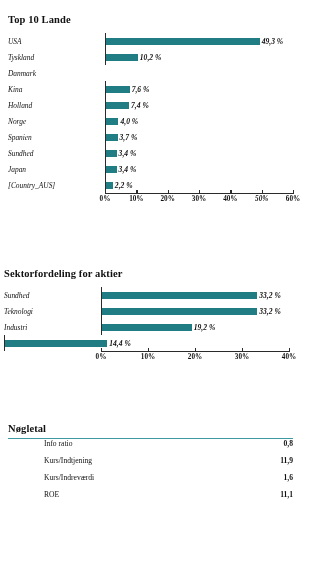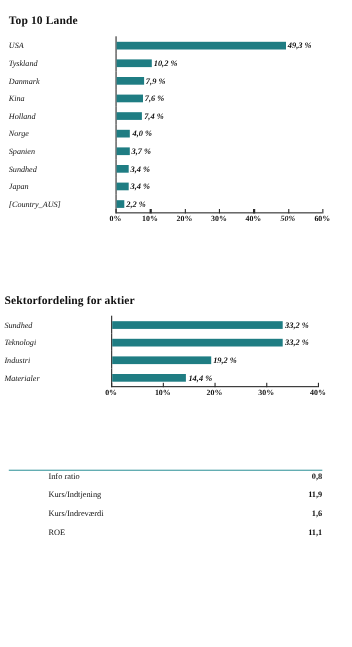--- a/index.html
+++ b/index.html
@@ -171,24 +171,20 @@
           </div>
           <div class="bar-row">
             <div class="bar-label">Tyskland</div>
             <div class="bar-track">
               <div class="bar-fill" style="width: 17%; background: rgb(31, 125, 131);"></div>
               <span class="bar-value">10,2 %</span>
             </div>
           </div>
           <div class="bar-row">
             <div class="bar-label">Danmark</div>
-            <div class="bar-track">
-              <div class="bar-fill" style="width: 13.1667%; background: rgb(31, 125, 131);"></div>
-              <span class="bar-value">7,9 %</span>
-            </div>
           </div>
           <div class="bar-row">
             <div class="bar-label">Kina</div>
             <div class="bar-track">
               <div class="bar-fill" style="width: 12.6667%; background: rgb(31, 125, 131);"></div>
               <span class="bar-value">7,6 %</span>
             </div>
           </div>
           <div class="bar-row">
             <div class="bar-label">Holland</div>
@@ -279,21 +275,20 @@
             </div>
           </div>
           <div class="bar-row">
             <div class="bar-label">Industri</div>
             <div class="bar-track">
               <div class="bar-fill" style="width: 48%; background: rgb(31, 125, 131);"></div>
               <span class="bar-value">19,2 %</span>
             </div>
           </div>
           <div class="bar-row">
-            <div class="bar-label">Materialer</div>
             <div class="bar-track">
               <div class="bar-fill" style="width: 36%; background: rgb(31, 125, 131);"></div>
               <span class="bar-value">14,4 %</span>
             </div>
           </div>
         </div>
       <div class="axis">
         <div class="axis-spacer"></div>
         <div class="axis-body">
           <div class="axis-line" id="sectors-axis-line">
@@ -309,20 +304,21 @@
               <div class="axis-label" style="left: 50%;">20%</div>
               <div class="axis-label" style="left: 75%;">30%</div>
               <div class="axis-label" style="left: 100%;">40%</div>
             </div>
         </div>
       </div>
     </div>
   </section>
 
   <section class="block-kpi">
+    <div class="section-title">Nøgletal</div>
     <div class="kpi-divider"></div>
     <div id="kpi-rows">
         <div class="kpi-row">
           <span class="kpi-name">Info ratio</span>
           <span class="kpi-value">0,8</span>
         </div>
         <div class="kpi-row">
           <span class="kpi-name">Kurs/Indtjening</span>
           <span class="kpi-value">11,9</span>
         </div>

